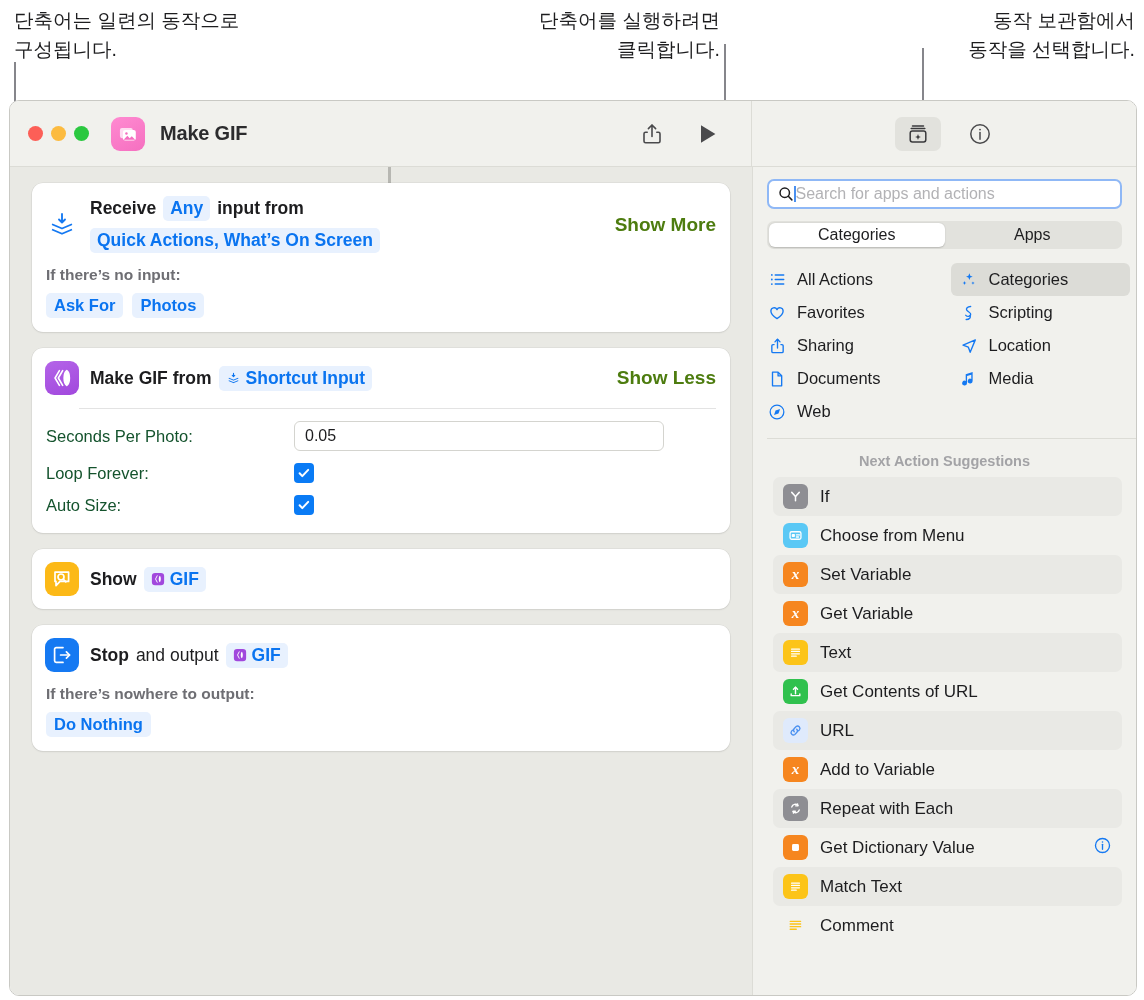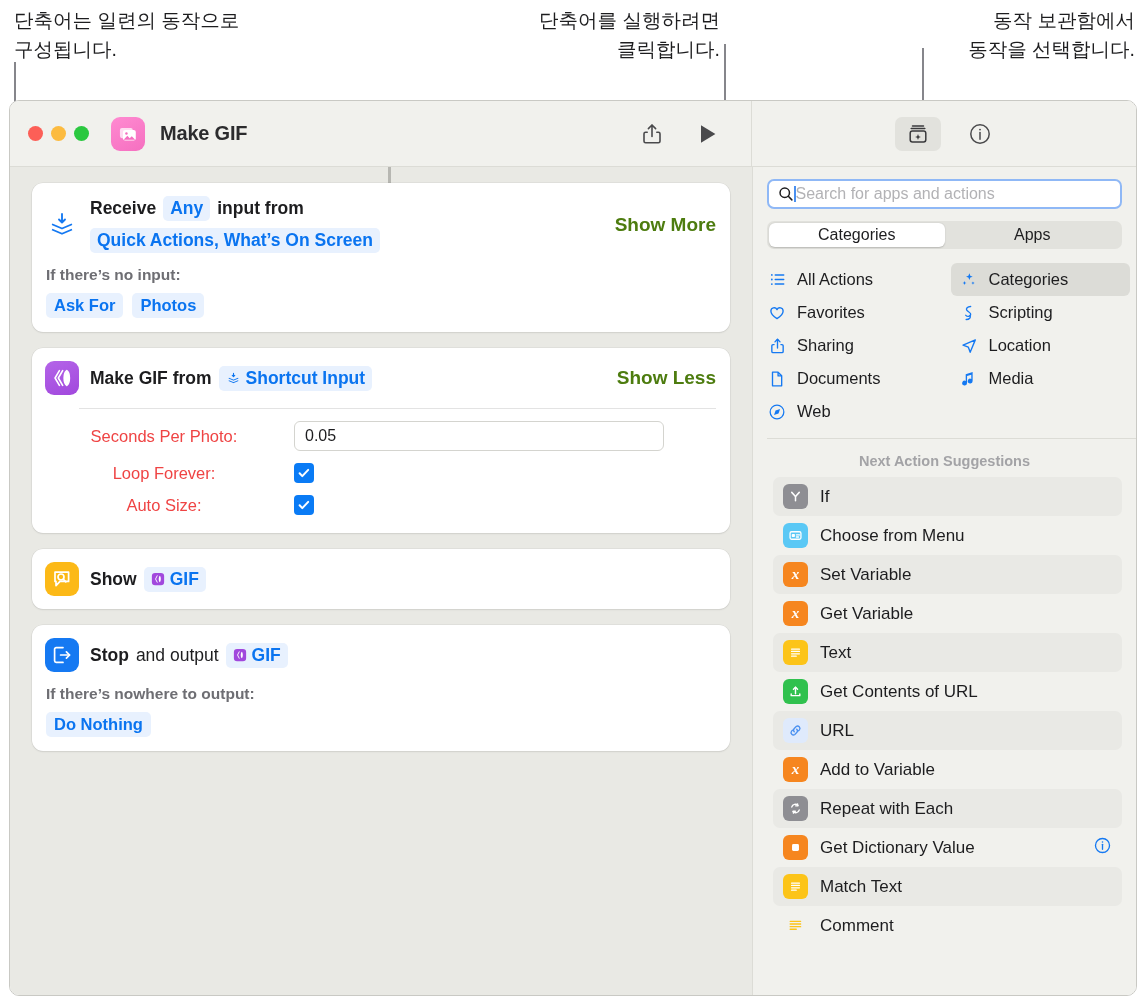--- a/index.html
+++ b/index.html
@@ -95,21 +95,21 @@
   .showtoggle{margin-left:auto;font-size:19px;color:#4d7c0f;font-weight:600;white-space:nowrap;padding-left:12px;}
   .card-sub{padding:0 14px 14px 14px;}
   .sub-label{font-size:15.5px;font-weight:700;color:#6e6e73;margin:0 0 9px 0;}
   .chip-row{display:flex;gap:9px;}
   .chip{background:#e8f1fe;color:#0a74f0;border-radius:5px;padding:3px 8px;font-size:16.5px;font-weight:700;}
 
   .divider-line{height:1px;background:#e3e3e3;margin:0 14px 0 47px;}
   .params{padding:12px 14px 16px 14px;}
   .prow{display:flex;align-items:center;margin-bottom:12px;}
   .prow:last-child{margin-bottom:2px;}
-  .plabel{width:248px;text-align:center;font-size:16.5px;color:#ef4444;padding-right:12px;box-sizing:border-box;}
+  .plabel{width:248px;text-align:left;font-size:16.5px;color:#14532d;padding-right:12px;box-sizing:border-box;}
   .pfield{
     flex:1 1 auto;height:28px;border:1px solid #d4d4cf;border-radius:6px;background:#fff;
     display:flex;align-items:center;padding:0 10px;font-size:16px;color:#1d1d1f;margin-right:52px;
   }
   .pcheck{
     width:20px;height:20px;border-radius:4px;background:#0a7bf5;
     display:flex;align-items:center;justify-content:center;
   }
 
   

